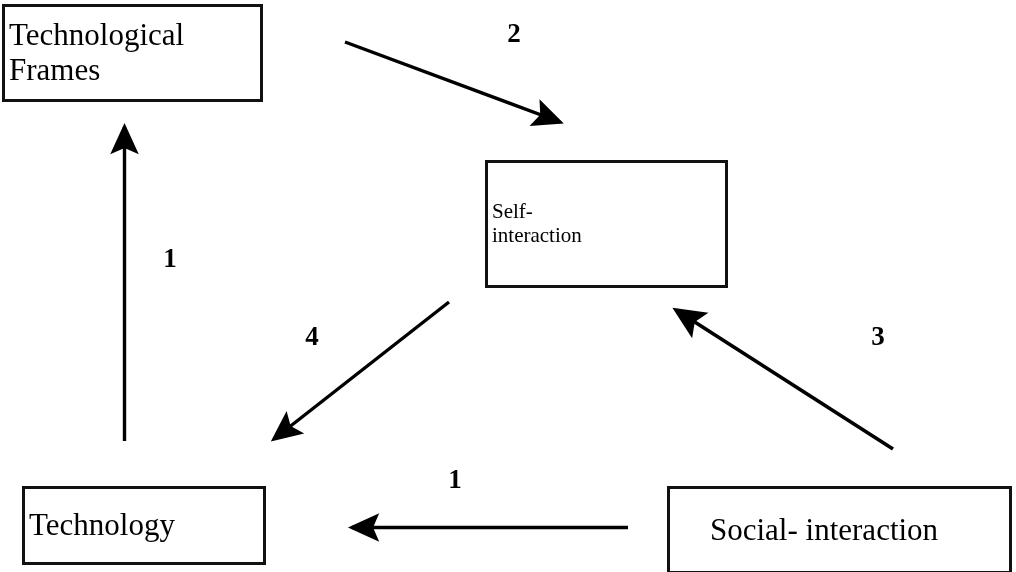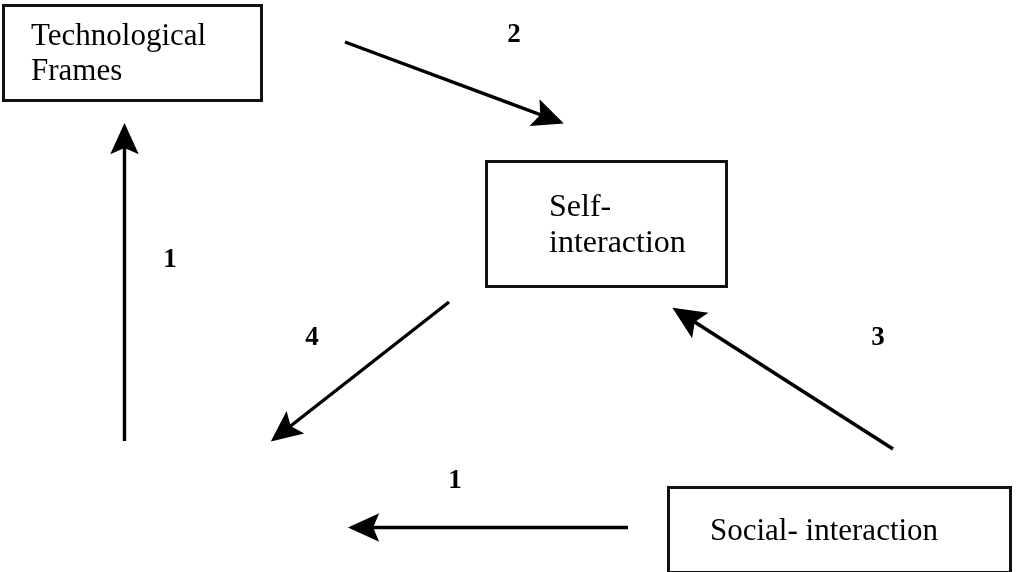--- a/index.html
+++ b/index.html
@@ -24,21 +24,21 @@
     align-items: center;
     justify-content: flex-start;
   }
   .node-label {
     color: #000000;
     font-family: "Liberation Serif", "DejaVu Serif", serif;
     font-weight: 400;
     line-height: 1.12;
     white-space: pre-line;
     text-align: left;
-    padding-left: 26px;
+    padding-left: 4px;
   }
   .edge-layer {
     position: absolute;
     left: 0;
     top: 0;
     width: 1016px;
     height: 572px;
     pointer-events: none;
   }
   .edge-label {
@@ -50,21 +50,21 @@
     line-height: 1;
     transform: translate(-50%, -50%);
     white-space: nowrap;
   }
 
   
   #box-technological-frames { left: 2px;   top: 4px;   width: 261px; height: 98px; }
   #box-technological-frames .node-label { font-size: 31px; }
 
   #box-self-interaction     { left: 485px; top: 160px; width: 243px; height: 128px; }
-  #box-self-interaction .node-label { font-size: 32px; margin-left: 35px; }
+  #box-self-interaction .node-label { font-size: 21px; }
 
   #box-technology           { left: 22px;  top: 486px; width: 244px; height: 79px; }
   #box-technology .node-label { font-size: 31px; }
 
   #box-social-interaction   { left: 667px; top: 486px; width: 345px; height: 88px; }
   #box-social-interaction .node-label { font-size: 31px; padding-left: 40px; }
 </style>
 </head>
 <body>
 
@@ -111,18 +111,21 @@
   <div class="node-box" id="box-technological-frames">
     <div class="node-label">Technological
 Frames</div>
   </div>
 
   <div class="node-box" id="box-self-interaction">
     <div class="node-label">Self-
 interaction</div>
   </div>
 
+  <div class="node-box" id="box-technology">
+    <div class="node-label">Technology</div>
+  </div>
 
   <div class="node-box" id="box-social-interaction">
     <div class="node-label">Social- interaction</div>
   </div>
 
 </div>
 
 </body></html>

